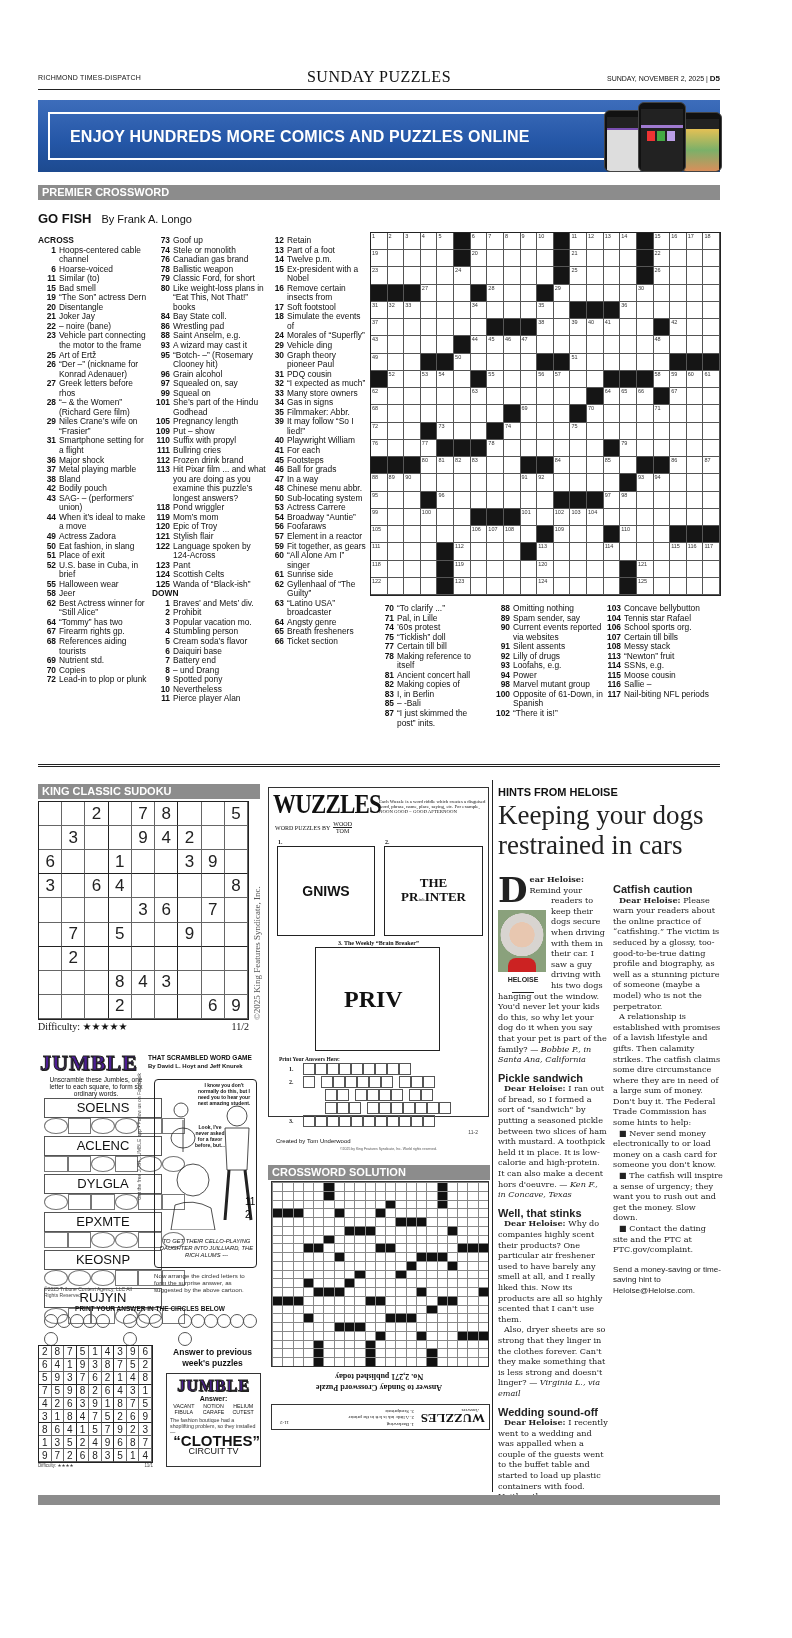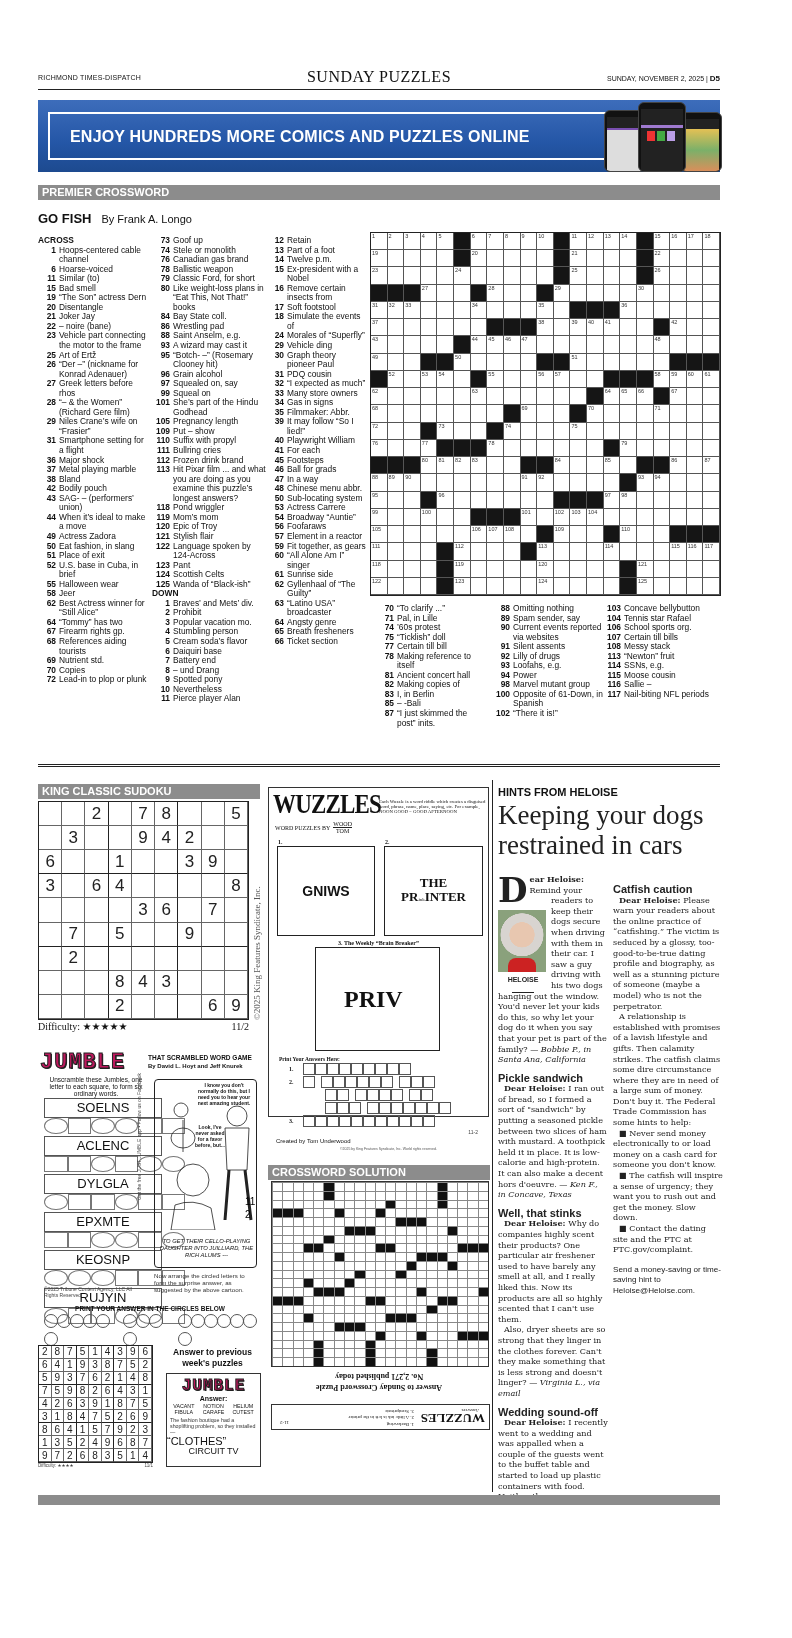--- a/index.html
+++ b/index.html
@@ -27,21 +27,21 @@
   .grid { left: 370px; top: 232px; width: 351px; height: 364px; display: grid; grid-template-columns: repeat(21, 1fr); grid-template-rows: repeat(21, 1fr); border: 1px solid #222; }
   .cell { border-right: 0.5px solid #555; border-bottom: 0.5px solid #555; position: relative; }
   .cell.b { background: #151515; }
   .cell .num { position: absolute; left: 1px; top: 0px; font-size: 5.5px; color: #333; }
   .rule { height: 3px; border-top: 1px solid #222; border-bottom: 1px solid #222; }
   .sudoku { display: grid; grid-template-columns: repeat(9, 1fr); border: 1.5px solid #222; }
   .sudoku .sc { border-right: 0.5px solid #666; border-bottom: 0.5px solid #666; display: flex; align-items: center; justify-content: center; font-size: 17px; color: #222; }
   .sudoku .sc.rb { border-right: 1.5px solid #222; }
   .sudoku .sc.bb { border-bottom: 1.5px solid #222; }
   .sudoku.small .sc { font-size: 10px; }
-  .jumble-logo { font-family: Liberation Mono, monospace; font-weight: bold; letter-spacing: 1px; color: #be185d; -webkit-text-stroke: 1px #222; text-shadow: 1px 1px 0 #222; }
+  .jumble-logo { font-family: Liberation Serif, serif; font-weight: bold; letter-spacing: 1px; color: #4c1d95; -webkit-text-stroke: 1px #222; text-shadow: 1px 1px 0 #222; }
   .jw { border: 1px solid #555; font-size: 13px; text-align: center; line-height: 18px; height: 20px; width: 118px; }
   .jrow { display: flex; height: 16px; width: 142px; margin-bottom: 2px; }
   .jrow span { width: 23.5px; height: 16px; border: 0.5px solid #777; }
   .jrow span.c { border-radius: 50%; }
   .box { border: 1.5px solid #333; }
   .serif { font-family: "Liberation Serif", serif; }
   .hint-body { font-family: "DejaVu Serif", serif; font-size: 8.1px; line-height: 10.6px; color: #222; }
   .hint-body p { text-indent: 6px; }
   .hint-body .h { font-family: "Liberation Sans", sans-serif; font-weight: bold; font-size: 11px; margin-top: 8px; text-indent: 0; }
   .hint-body b { font-weight: bold; }
@@ -1640,21 +1640,21 @@
   <div style="text-align:center;font-weight:bold;font-size:7px;">Answer:</div>
   <div id="prev-jumble-words" style="display:grid;grid-template-columns:repeat(3,1fr);font-size:5.3px;padding:1px 2px;text-align:center;">
       <span>VACANT</span>
       <span>NOTION</span>
       <span>HELIUM</span>
       <span>FIBULA</span>
       <span>CARAFE</span>
       <span>CUTEST</span>
     </div>
   <div style="font-size:5.3px;line-height:6px;padding:1px 3px;color:#333;">The fashion boutique had a shoplifting problem, so they installed —</div>
-  <div style="text-align:left;font-size:11px;line-height:10px;">“CLOTHES”</div>
+  <div style="text-align:right;font-size:15px;line-height:10px;font-weight:bold;">“CLOTHES”</div>
   <div style="text-align:center;font-size:9px;line-height:10px;">CIRCUIT TV</div>
 </div>
 
 <div class="abs box" style="left:268px;top:787px;width:221px;height:189px;border-bottom:none;"></div>
 <div class="abs box" style="left:268px;top:787px;width:221px;height:330px;">
   <div class="serif" style="position:absolute;left:4px;top:0;font-size:28px;font-weight:bold;letter-spacing:-1px;transform:scaleX(0.82);transform-origin:left;">WUZZLES</div>
   <div class="serif" style="position:absolute;left:110px;top:11px;width:108px;font-size:4.8px;line-height:5.2px;">Each Wuzzle is a word riddle which creates a disguised word, phrase, name, place, saying, etc. For example, NOON GOOD = GOOD AFTERNOON</div>
   <div class="serif" style="position:absolute;left:6px;top:33px;font-size:6px;display:flex;align-items:center;gap:3px;">
     <span>WORD PUZZLES BY</span>
     <span style="display:inline-flex;flex-direction:column;align-items:center;line-height:6px;">

